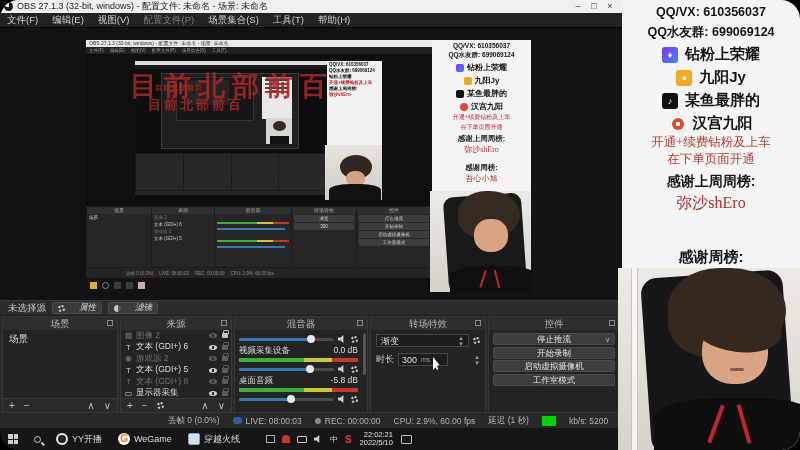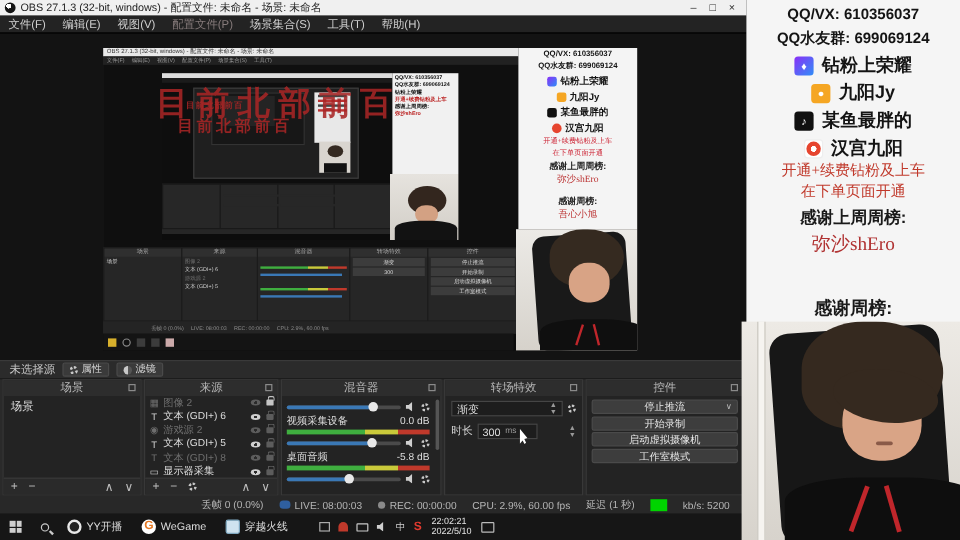--- a/index.html
+++ b/index.html
@@ -1,17 +1,17 @@
 <!DOCTYPE html>
 <html><head>
 <meta charset="utf-8">
 <style>
   html,body{margin:0;padding:0;background:#000;}
   *{box-sizing:border-box;font-family:"Liberation Sans",sans-serif;}
-  #desktop{position:relative;width:800px;height:450px;background:#111;overflow:hidden;}
+  #desktop{position:relative;width:800px;height:450px;background:#111;overflow:hidden;border-radius:19px;}
 
   
   #obs{position:absolute;left:0;top:0;width:622px;height:428px;background:#2a2a2a;}
   #titlebar{position:absolute;left:0;top:0;width:100%;height:13px;background:#f0f0f0;display:flex;align-items:center;padding:0 4px;}
   .obs-logo{width:9px;height:9px;border-radius:50%;background:radial-gradient(circle at 36% 34%,#fff 0 24%,#141414 26%);margin-right:4px;flex:none;}
   #title-text{font-size:9px;color:#222;white-space:nowrap;overflow:hidden;}
   .winctl{margin-left:auto;display:flex;}
   .winctl span{width:16px;text-align:center;font-size:9px;color:#333;line-height:13px;}
   #menubar{position:absolute;left:0;top:13px;width:100%;height:14px;background:#232323;display:flex;align-items:center;}
   #menubar span{font-size:9.5px;color:#cfcfcf;padding:0 7px;white-space:nowrap;}
@@ -80,21 +80,21 @@
   #l1-cam{position:absolute;left:344px;top:151px;width:101px;height:101px;background:linear-gradient(#eceae6,#d6d2cb);overflow:hidden;}
   #l1-cam .chair{position:absolute;left:16px;top:4px;width:78px;height:96px;background:#191919;border-radius:10px;transform:rotate(-4deg);}
   #l1-cam .hair{position:absolute;left:28px;top:0;width:62px;height:48px;border-radius:48% 52% 55% 45%;background:#352a20;}
   #l1-cam .face{position:absolute;left:44px;top:28px;width:34px;height:33px;border-radius:46%;background:#d8a385;}
   #l1-cam .shirt{position:absolute;left:20px;bottom:0;width:88px;height:26px;border-radius:40% 40% 0 0;background:#0f0f0f;}
   #l1-cam .lan{position:absolute;width:2px;height:18px;background:#c0262b;bottom:4px;}
 
   
   #srcbar{position:absolute;left:0;top:300px;width:622px;height:16px;background:#2b2b2b;border-top:1px solid #3a3a3a;border-bottom:1px solid #1c1c1c;display:flex;align-items:center;}
   #srcbar .lab{font-size:9.5px;color:#c8c8c8;margin-left:8px;}
-  .tbtn{display:flex;align-items:center;gap:3px;height:12px;background:#3a3a3a;border:1px solid #4a4a4a;border-radius:2px;padding:0 5px;font-size:8.5px;color:#d8d8d8;margin-left:6px;}
+  .tbtn{display:flex;align-items:center;gap:14px;height:12px;background:#3a3a3a;border:1px solid #4a4a4a;border-radius:2px;padding:0 5px;font-size:8.5px;color:#d8d8d8;margin-left:6px;font-style:italic;}
   #srcbar .tbtn:first-of-type{margin-left:100px;}
   .gear{width:7px;height:7px;border:2px dotted #c8c8c8;border-radius:50%;flex:none;}
   .halfc{width:7px;height:7px;border-radius:50%;background:linear-gradient(90deg,#c8c8c8 50%,#555 50%);flex:none;}
 
   
   .dock{position:absolute;top:316px;height:97px;background:#232323;border:1px solid #383838;}
   .dock .hdr{height:13px;background:#2d2d2d;color:#b8b8b8;font-size:9.5px;text-align:center;line-height:13px;position:relative;}
   .pop{position:absolute;right:4px;top:3px;width:6px;height:6px;border:1px solid #8a8a8a;}
   #dock-scenes{left:2px;width:116px;}
   #dock-sources{left:120px;width:112px;}
@@ -185,21 +185,21 @@
   .ti-obs{border-radius:50%;background:radial-gradient(circle at 36% 34%,#fff 0 24%,#0c0c0c 26%);border:1px solid #555;}
   .ti-yy{border-radius:50%;border:2px solid #e8e8e8;background:#222;}
   .ti-wg{background:#fff;color:#e67822;font-weight:bold;font-size:10px;text-align:center;line-height:12px;border-radius:50%;}
   .ti-cf{background:#cfe3ef;border:1px solid #7fa8c0;}
   #tray{display:flex;align-items:center;gap:7px;margin-left:18px;}
   .tic{font-size:8px;color:#d0d0d0;}
   .tic.sq{width:9px;height:8px;border:1px solid #aaa;}
   .tic.person{width:8px;height:8px;border-radius:50% 50% 0 0;background:#c0392b;}
   .tic.mon{width:10px;height:7px;border:1px solid #c9c9c9;border-radius:1px;}
   .tic.s{color:#e03a2f;font-weight:bold;font-size:10px;}
-  #clock{margin-left:8px;text-align:left;color:#e2e2e2;font-size:7.5px;line-height:8.5px;}
+  #clock{margin-left:8px;text-align:right;color:#e2e2e2;font-size:7.5px;line-height:8.5px;}
   .notif{width:11px;height:9px;border:1px solid #bbb;border-radius:1px;margin-left:8px;}
 </style>
 </head>
 <body>
 
 <div id="desktop">
 
   <div id="obs">
 
     <div id="titlebar">

